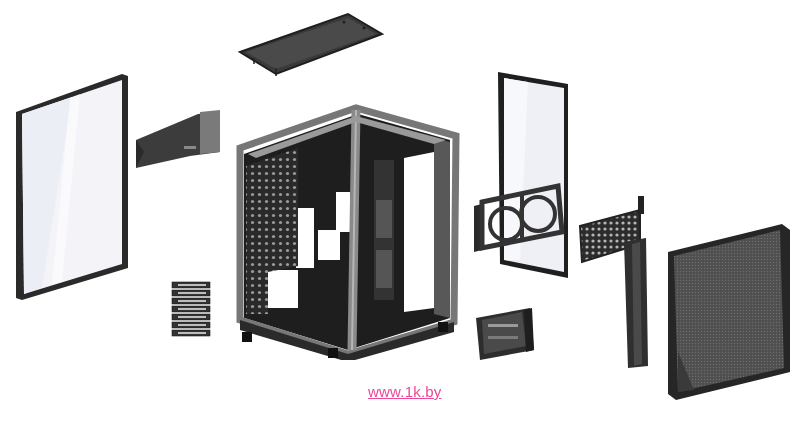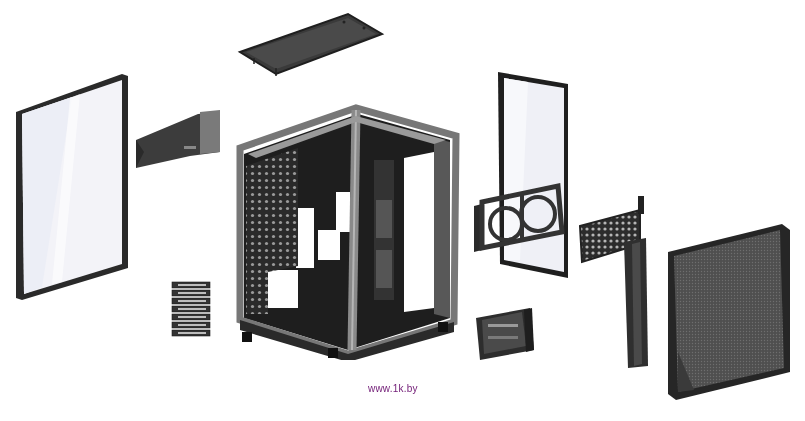--- a/index.html
+++ b/index.html
@@ -1,19 +1,19 @@
 <!DOCTYPE html>
 <html><head>
   <meta charset="utf-8">
   <style>
     html, body { margin:0; padding:0; background:#ffffff; }
     body { width:805px; height:421px; position:relative; overflow:hidden; font-family:"Liberation Sans", sans-serif; }
     .part { position:absolute; }
     svg { display:block; }
-    .watermark { position:absolute; left:368px; top:383px; font-size:10px; color:#701a75; font-family:"Liberation Sans", sans-serif; letter-spacing:0.2px; }
+    .watermark { position:absolute; left:368px; top:383px; font-size:15px; color:#ec4899; font-family:"Liberation Sans", sans-serif; letter-spacing:0.2px;text-decoration:underline; }
   </style>
 </head>
 <body>
 
 <div class="part" style="left:236px;top:12px;">
   <svg width="150" height="66" viewBox="0 0 150 66">
     <polygon points="4,40 112,2 146,22 40,62" fill="#3a3a3a" stroke="#1f1f1f" stroke-width="2"></polygon>
     <polygon points="10,40 112,6 140,22 40,57" fill="#4a4a4a"></polygon>
     <line x1="18" y1="46" x2="18" y2="52" stroke="#222" stroke-width="1.5"></line>
     <line x1="40" y1="56" x2="40" y2="64" stroke="#222" stroke-width="1.5"></line>

